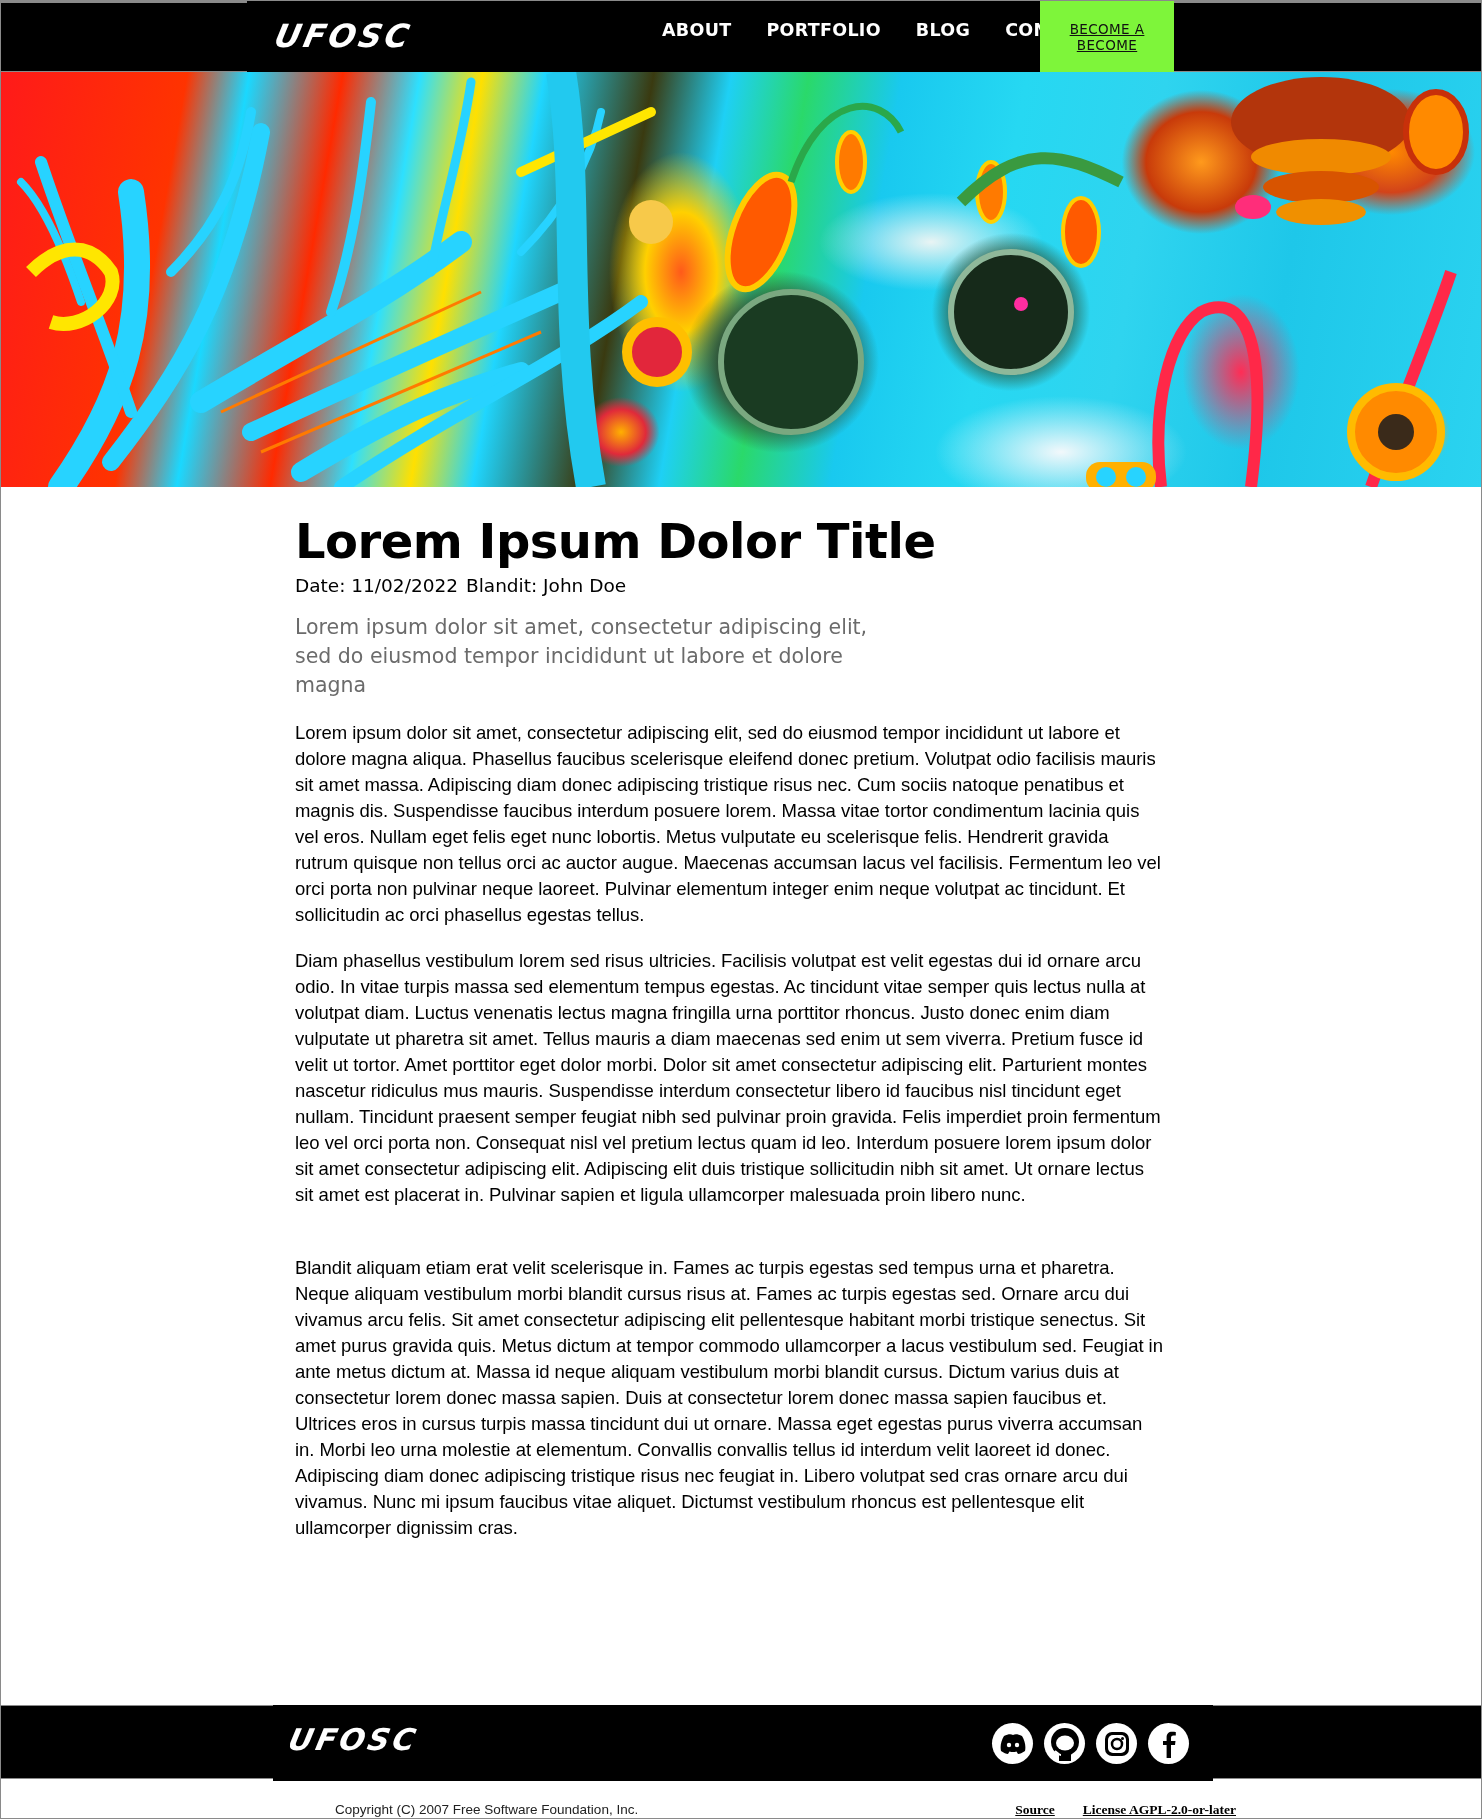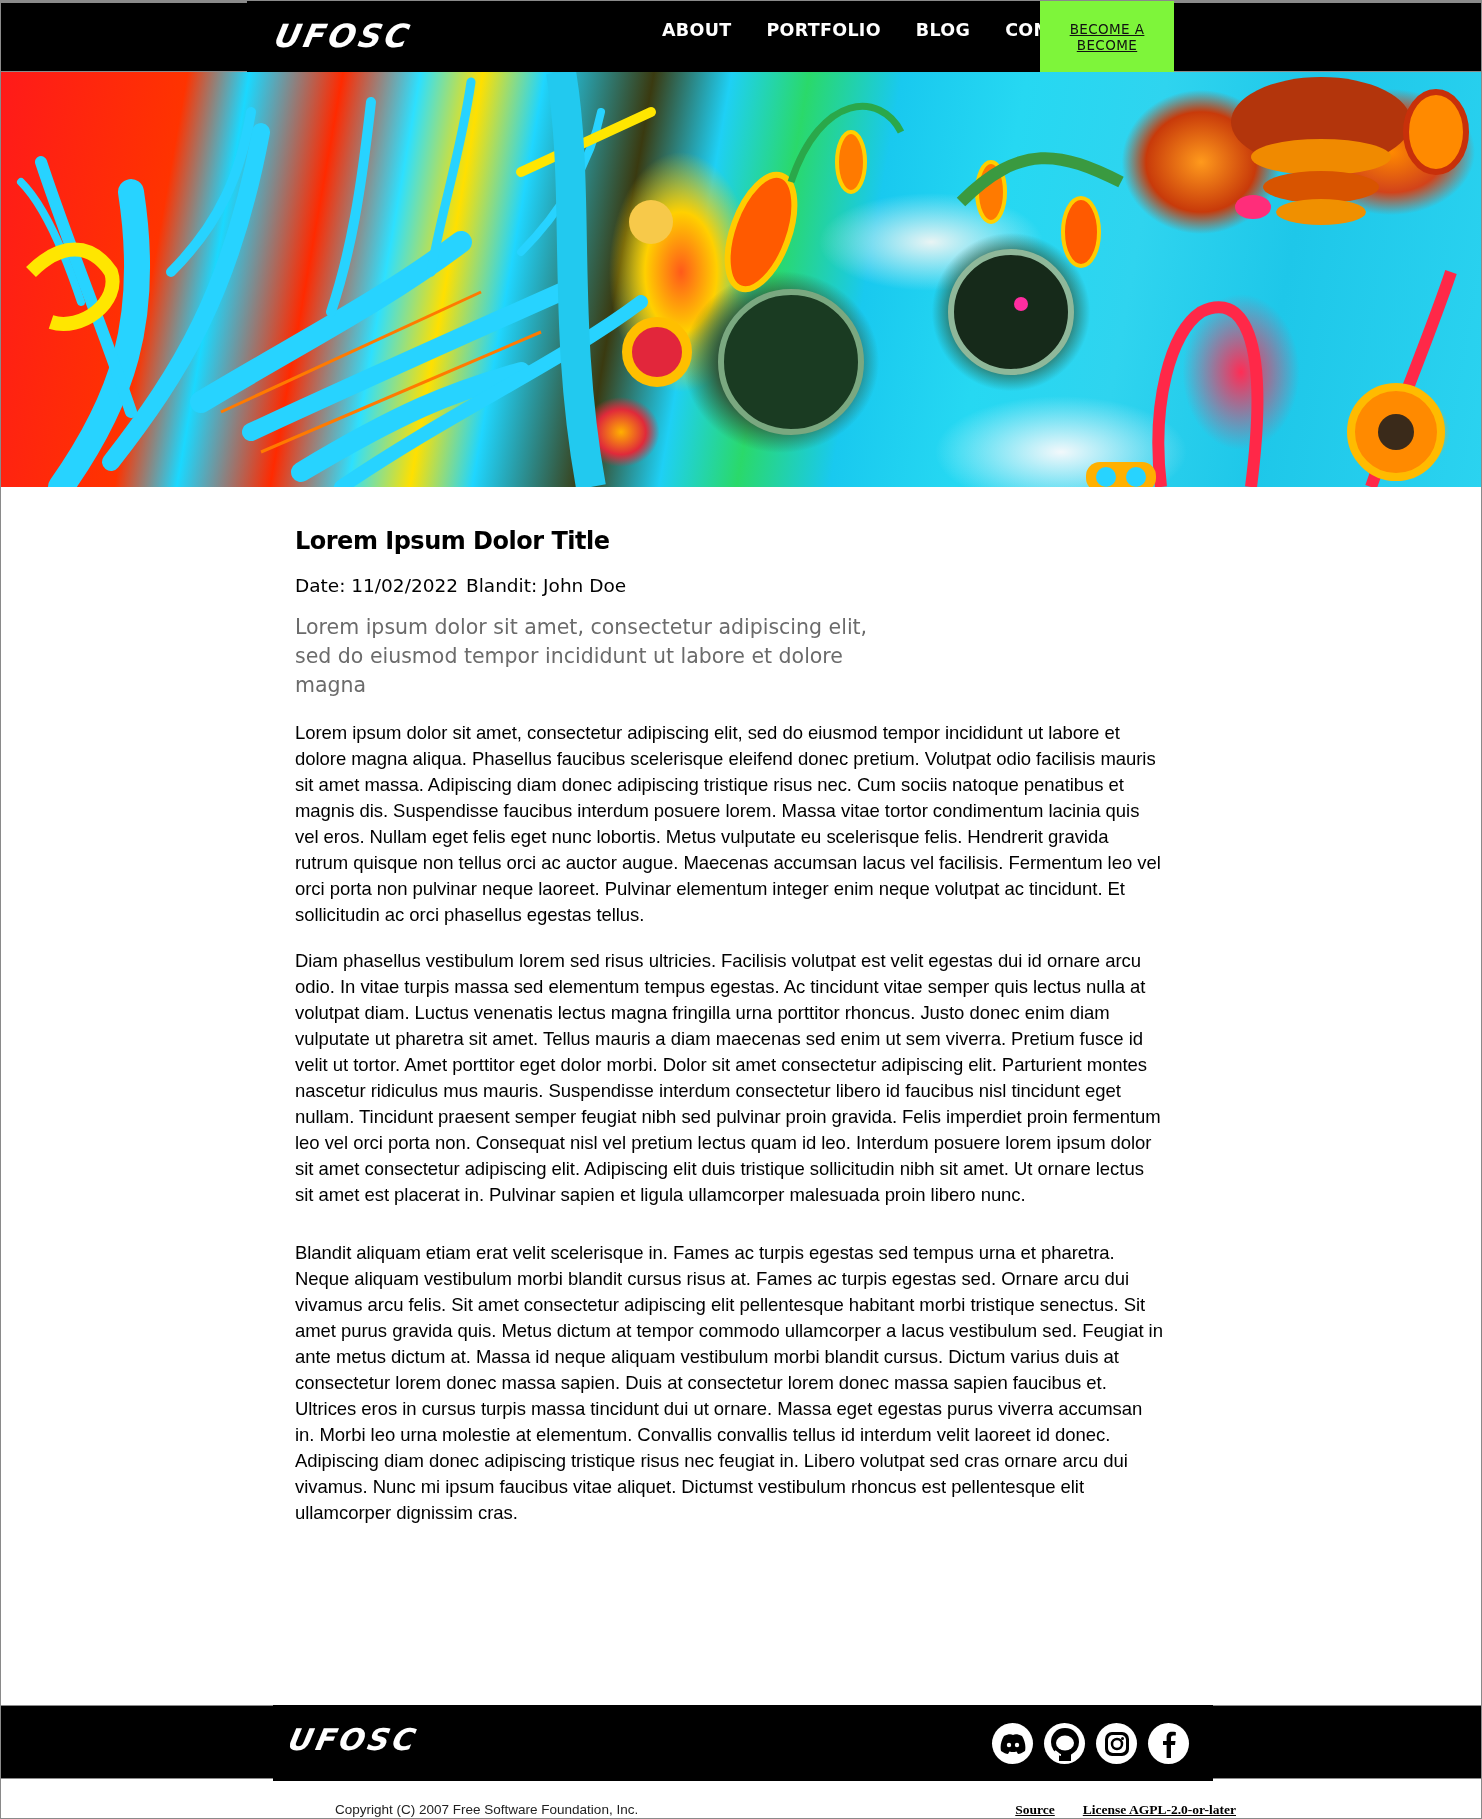--- a/index.html
+++ b/index.html
@@ -60,33 +60,33 @@
       radial-gradient(ellipse 180px 80px at 1060px 380px, #f2f8fb 0%, rgba(255,255,255,0) 70%),
       radial-gradient(ellipse 160px 70px at 930px 170px, #e9f4f4 0%, rgba(255,255,255,0) 70%),
       radial-gradient(ellipse 120px 200px at 680px 200px, #ff5a1a 0%, #ffd000 30%, rgba(0,0,0,0) 60%),
       linear-gradient(100deg, #ff1a1a 0%, #ff3300 12%, #1ad8ff 16%, #ff2a00 22%, #2de0ff 27%, #ffe000 31%, #1fd6ff 35%, #3a3a10 42%, #1ed0f5 47%, #2ad96a 52%, #19c9ef 58%, #26d8f2 66%, #2fd4ef 75%, #1ec7e9 85%, #2bd3f0 100%);
   }
 
   
   .article { position: absolute; left: 294px; top: 510px; width: 870px; }
   .title {
     font-family: "DejaVu Sans", sans-serif; font-weight: bold;
-    font-size: 24px; line-height: 60px; letter-spacing: -0.5px; color: #000;
+    font-size: 48px; line-height: 60px; letter-spacing: -0.5px; color: #000;
   }
   .meta { font-family: "DejaVu Sans", sans-serif; font-size: 18.5px; line-height: 26px; margin-top: 2px; color: #000; }
   .meta span + span { margin-left: 8px; }
   .lede {
     font-family: "DejaVu Sans", sans-serif; font-size: 20.5px; line-height: 29px;
     color: #6b6b6b; width: 600px; margin-top: 14px;
   }
   .body-p {
     font-family: "Liberation Sans", sans-serif; font-size: 18.5px; line-height: 26px;
     color: #000; width: 870px; margin-top: 20px; letter-spacing: -0.05px;
   }
-  .body-p.gap { margin-top: 32px; }
+  .body-p.gap { margin-top: 47px; }
 
   
   .footer-band {
     position: absolute; left: 0; top: 1704px; width: 1482px; height: 74px;
     background: #000;
     border-top: 1px solid #8a8a8a; border-bottom: 1px solid #8a8a8a;
   }
   .footer-inner { position: absolute; left: 272px; top: -1px; width: 940px; height: 76px; background: #000; }
   .footer-logo {
     position: absolute; left: 16px; top: 17px;

